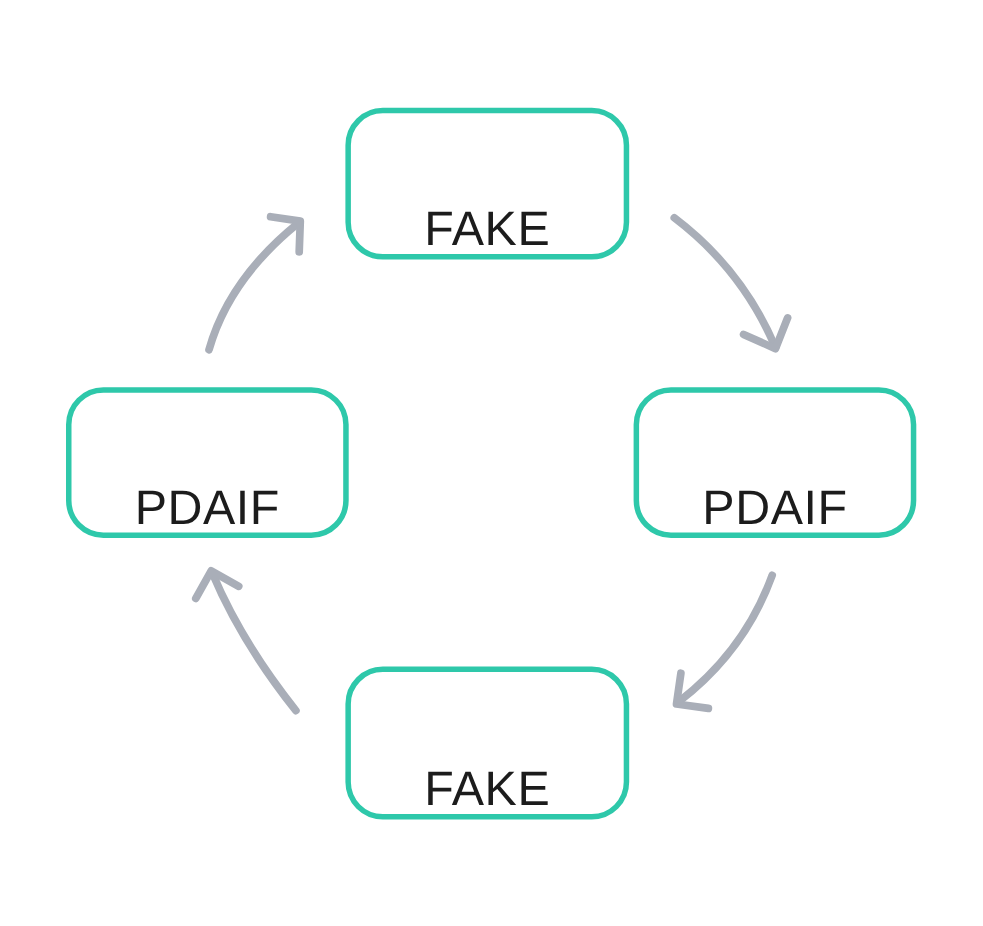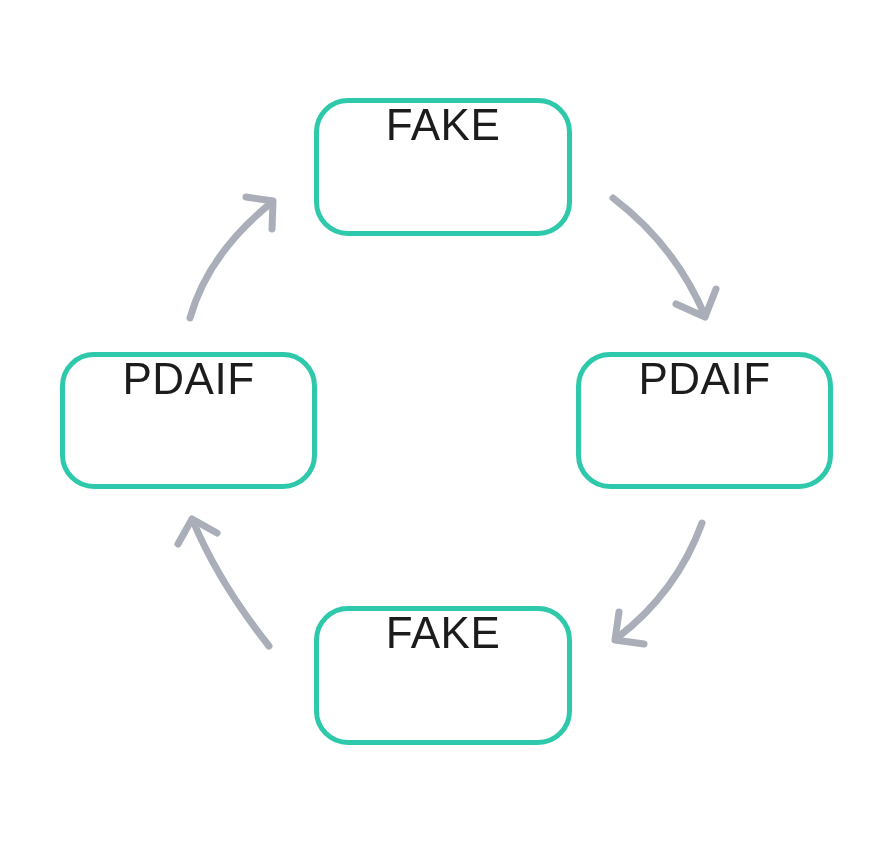--- a/index.html
+++ b/index.html
@@ -29,21 +29,21 @@
     stroke-linecap: round;
     stroke-linejoin: round;
   }
   .node {
     position: absolute;
     box-sizing: border-box;
     background: var(--node-fill, #ffffff);
     border: 5px solid var(--node-border, #2ec8aa);
     border-radius: 34px;
     display: flex;
-    align-items: flex-start;
+    align-items: flex-end;
     justify-content: center;
   }
   .node-label {
     font-size: 44px;
     letter-spacing: 0.5px;
     color: var(--node-text, #1c1c1c);
     line-height: 1;
     user-select: none;
   }
   .node-top    { left: 314px; top:  98px; width: 258px; height: 138px; }

